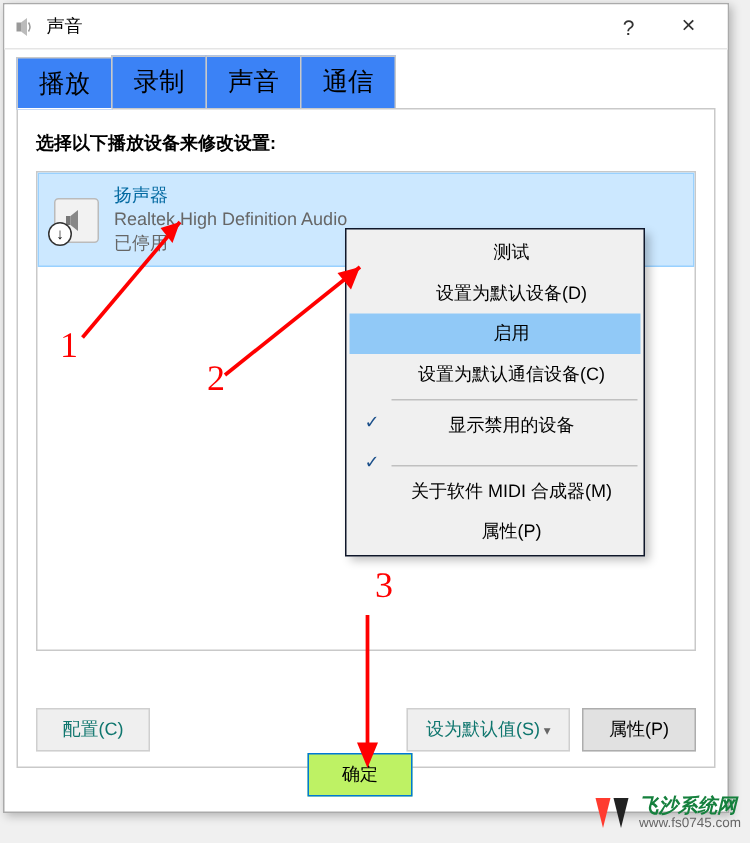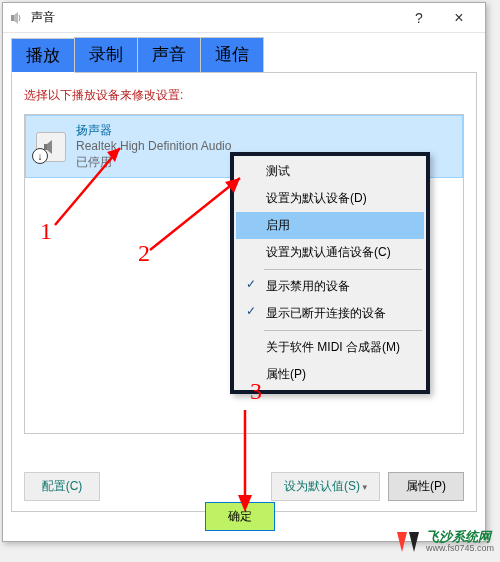--- a/index.html
+++ b/index.html
@@ -11,33 +11,33 @@
     .titlebar-icon { width: 16px; height: 16px; margin-right: 6px; display: flex; align-items: center; justify-content: center; }
     .titlebar-title { font-size: 12px; color: #000; flex: 1; }
     .titlebar-btn { width: 40px; height: 28px; display: flex; align-items: center; justify-content: center; color: #333; font-size: 14px; cursor: pointer; }
     .titlebar-close { font-size: 16px; }
     
     .tabbar { display: flex; padding: 4px 8px 0 8px; }
     .tab { font-size: 17px; padding: 5px 14px; border: 1px solid #c9c9c9; border-bottom: none; background: #3b82f6; margin-right: -1px; cursor: pointer; position: relative; }
     .tab.active { border-bottom: 1px solid #fff; z-index: 2; top: 1px; }
     .tab-content-border { border: 1px solid #c9c9c9; margin: 0 8px 8px 8px; height: 440px; position: relative; padding: 14px 12px; }
     
-    .instruction { font-size: 12px; color: #b91c1c; margin-bottom: 10px; }
+    .instruction { font-size: 12px; color: #000000; margin-bottom: 10px; font-weight: bold; }
     
     .device-list { border: 1px solid #c9c9c9; height: 320px; background: #fff; overflow: hidden; }
     .device-item { display: flex; padding: 6px 8px; background: #cce8ff; border: 1px solid #99d1ff; }
     .device-icon { width: 34px; height: 40px; display: flex; align-items: flex-end; justify-content: center; margin-right: 8px; position: relative; }
     .device-icon .speaker { width: 30px; height: 30px; background: #f2f2f2; border: 1px solid #bbb; border-radius: 3px; display: flex; align-items: center; justify-content: center; }
     .device-icon .badge { position: absolute; bottom: -2px; left: -2px; width: 16px; height: 16px; border: 1.5px solid #333; border-radius: 50%; background: #fff; display: flex; align-items: center; justify-content: center; font-size: 10px; }
     .device-text { display: flex; flex-direction: column; justify-content: center; font-size: 12px; line-height: 1.35; }
     .device-name { color: #0369a1; }
     .device-sub { color: #666; }
     .device-status { color: #666; }
     
-    .context-menu { position: absolute; top: 152px; left: 230px; width: 200px; background: #f0f0f0; border: 4px solid #0f172a; box-shadow: 3px 3px 6px rgba(0,0,0,0.25); padding: 2px; z-index: 50; }
+    .context-menu { position: absolute; top: 152px; left: 230px; width: 200px; background: #f0f0f0; border: 1px solid #0f172a; box-shadow: 3px 3px 6px rgba(0,0,0,0.25); padding: 2px; z-index: 50; text-align: center; }
     .menu-item { font-size: 12px; padding: 5px 8px 5px 30px; position: relative; cursor: pointer; }
     .menu-item.highlighted { background: #91c9f7; }
     .menu-sep { height: 1px; background: #c0c0c0; margin: 3px 2px 3px 28px; }
     .menu-check { position: absolute; left: 8px; top: 4px; width: 14px; height: 14px; color: #1a4f8a; font-size: 12px; display: flex; align-items: center; justify-content: center; }
     
     .button-row { position: absolute; bottom: 10px; left: 12px; right: 12px; display: flex; justify-content: space-between; gap: 8px; }
     .button-row .spacer { flex: 1; }
     .btn { font-size: 12px; padding: 5px 12px; border: 1px solid #adadad; background: #e1e1e1; min-width: 76px; text-align: center; cursor: pointer; }
     .btn.disabled { color: #0f766e; background: #efefef; border-color: #cfcfcf; }
     .dropdown-btn::after { content: ' ▾'; font-size: 9px; color: #666; }
@@ -118,21 +118,20 @@
   <div class="menu-item">设置为默认设备(D)</div>
   <div class="menu-item highlighted">启用</div>
   <div class="menu-item">设置为默认通信设备(C)</div>
   <div class="menu-sep"></div>
   <div class="menu-item">
     <span class="menu-check">✓</span>
     <span>显示禁用的设备</span>
   </div>
   <div class="menu-item">
     <span class="menu-check">✓</span>
-    <span>显示已断开连接的设备</span>
   </div>
   <div class="menu-sep"></div>
   <div class="menu-item">关于软件 MIDI 合成器(M)</div>
   <div class="menu-item">属性(P)</div>
 </div>
 
 <svg class="arrow" style="top:130px; left:45px;" width="100" height="100">
   <line x1="10" y1="95" x2="75" y2="18" stroke="#ff0000" stroke-width="2.5"></line>
   <polygon points="75,18 62,22 70,32" fill="#ff0000"></polygon>
 </svg>

